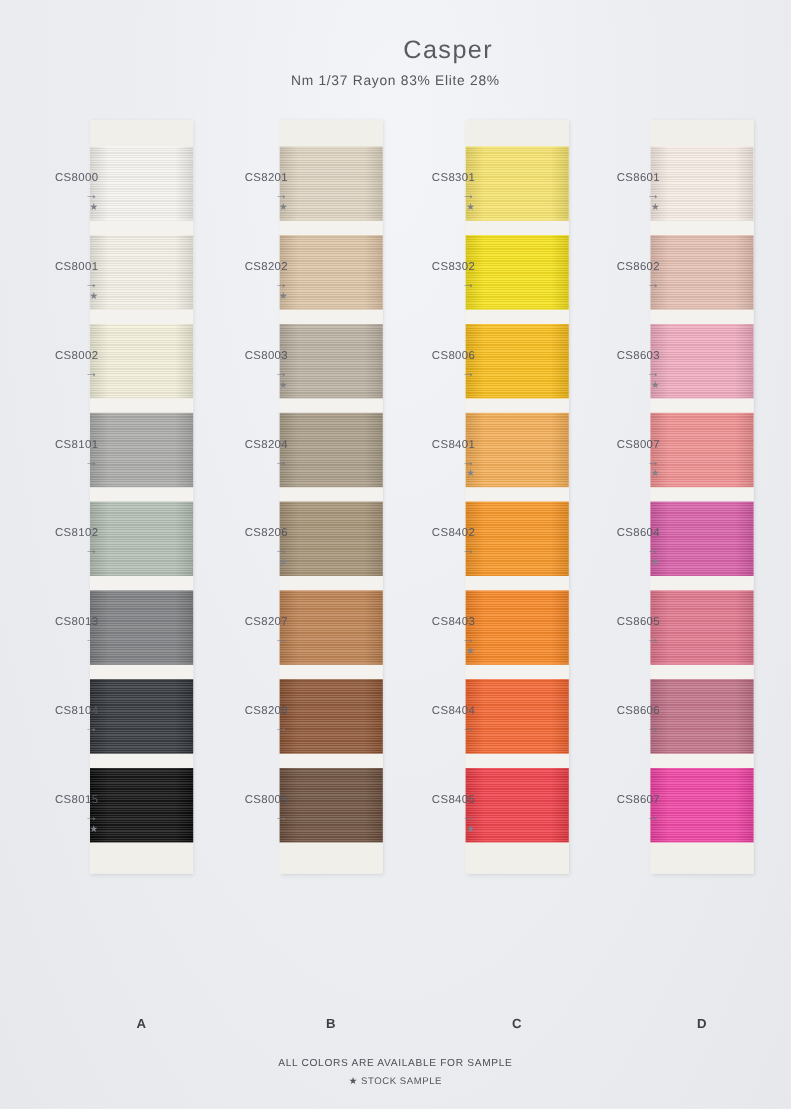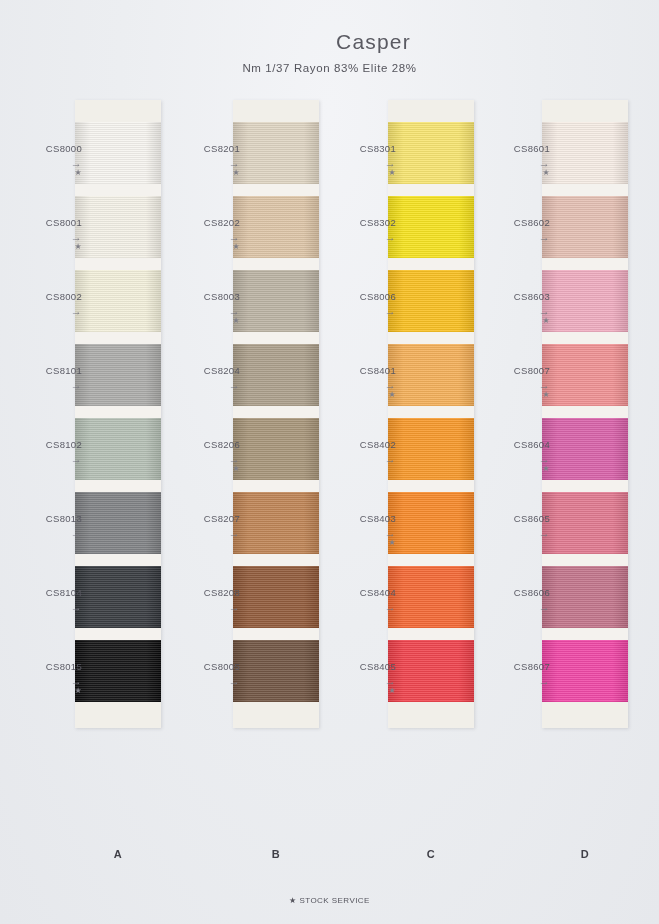--- a/index.html
+++ b/index.html
@@ -238,14 +238,15 @@
       <div class="label" style="left: 476px; top: 216px;"><span>CS8602</span><span class="arrow">→</span></div>
       <div class="label" style="left: 476px; top: 290px;"><span>CS8603</span><span class="arrow">→</span><span class="star">★</span></div>
       <div class="label" style="left: 476px; top: 364px;"><span>CS8007</span><span class="arrow">→</span><span class="star">★</span></div>
       <div class="label" style="left: 476px; top: 438px;"><span>CS8604</span><span class="arrow">→</span><span class="star">★</span></div>
       <div class="label" style="left: 476px; top: 512px;"><span>CS8605</span><span class="arrow">→</span></div>
       <div class="label" style="left: 476px; top: 586px;"><span>CS8606</span><span class="arrow">→</span></div>
       <div class="label" style="left: 476px; top: 660px;"><span>CS8607</span><span class="arrow">→</span></div>
       <div class="colletter" style="left: 542px;">D</div>
     </div>
 
-  <div class="footer2">★ STOCK SERVICE</div>
+  <div class="footer1">ALL COLORS ARE AVAILABLE FOR SAMPLE</div>
+  <div class="footer2">★ STOCK SAMPLE</div>
 </div>
 
 </body></html>

